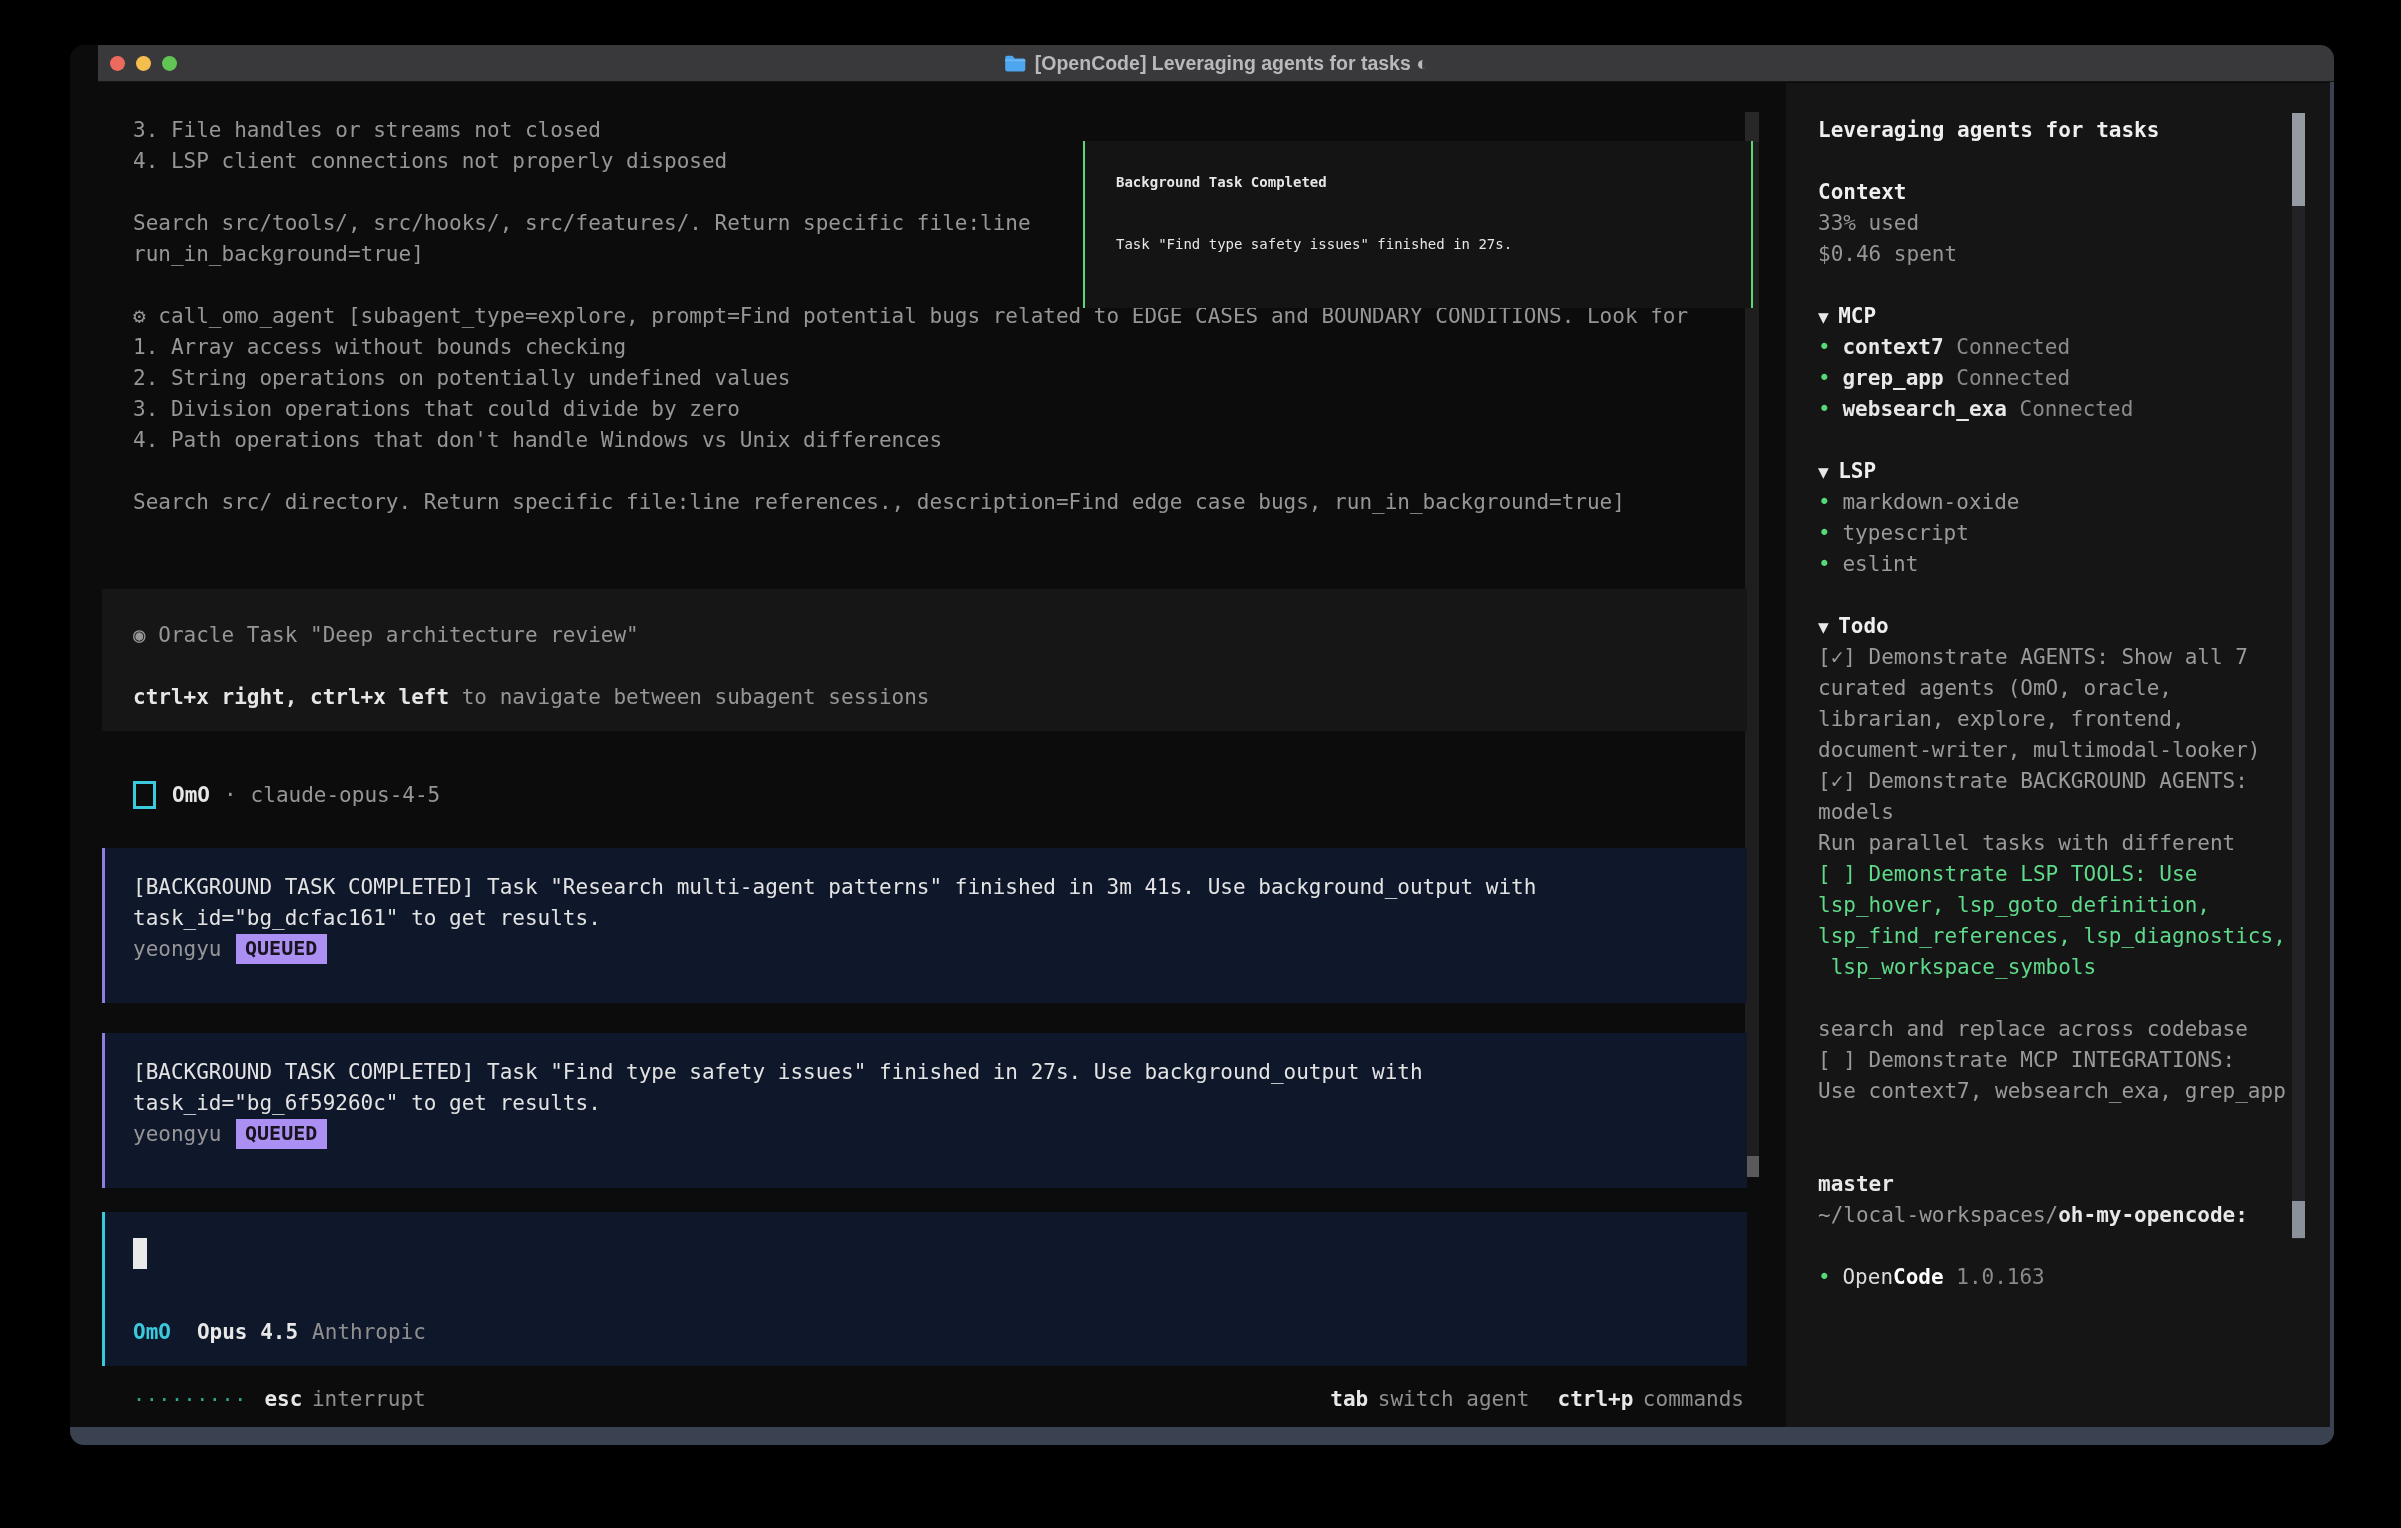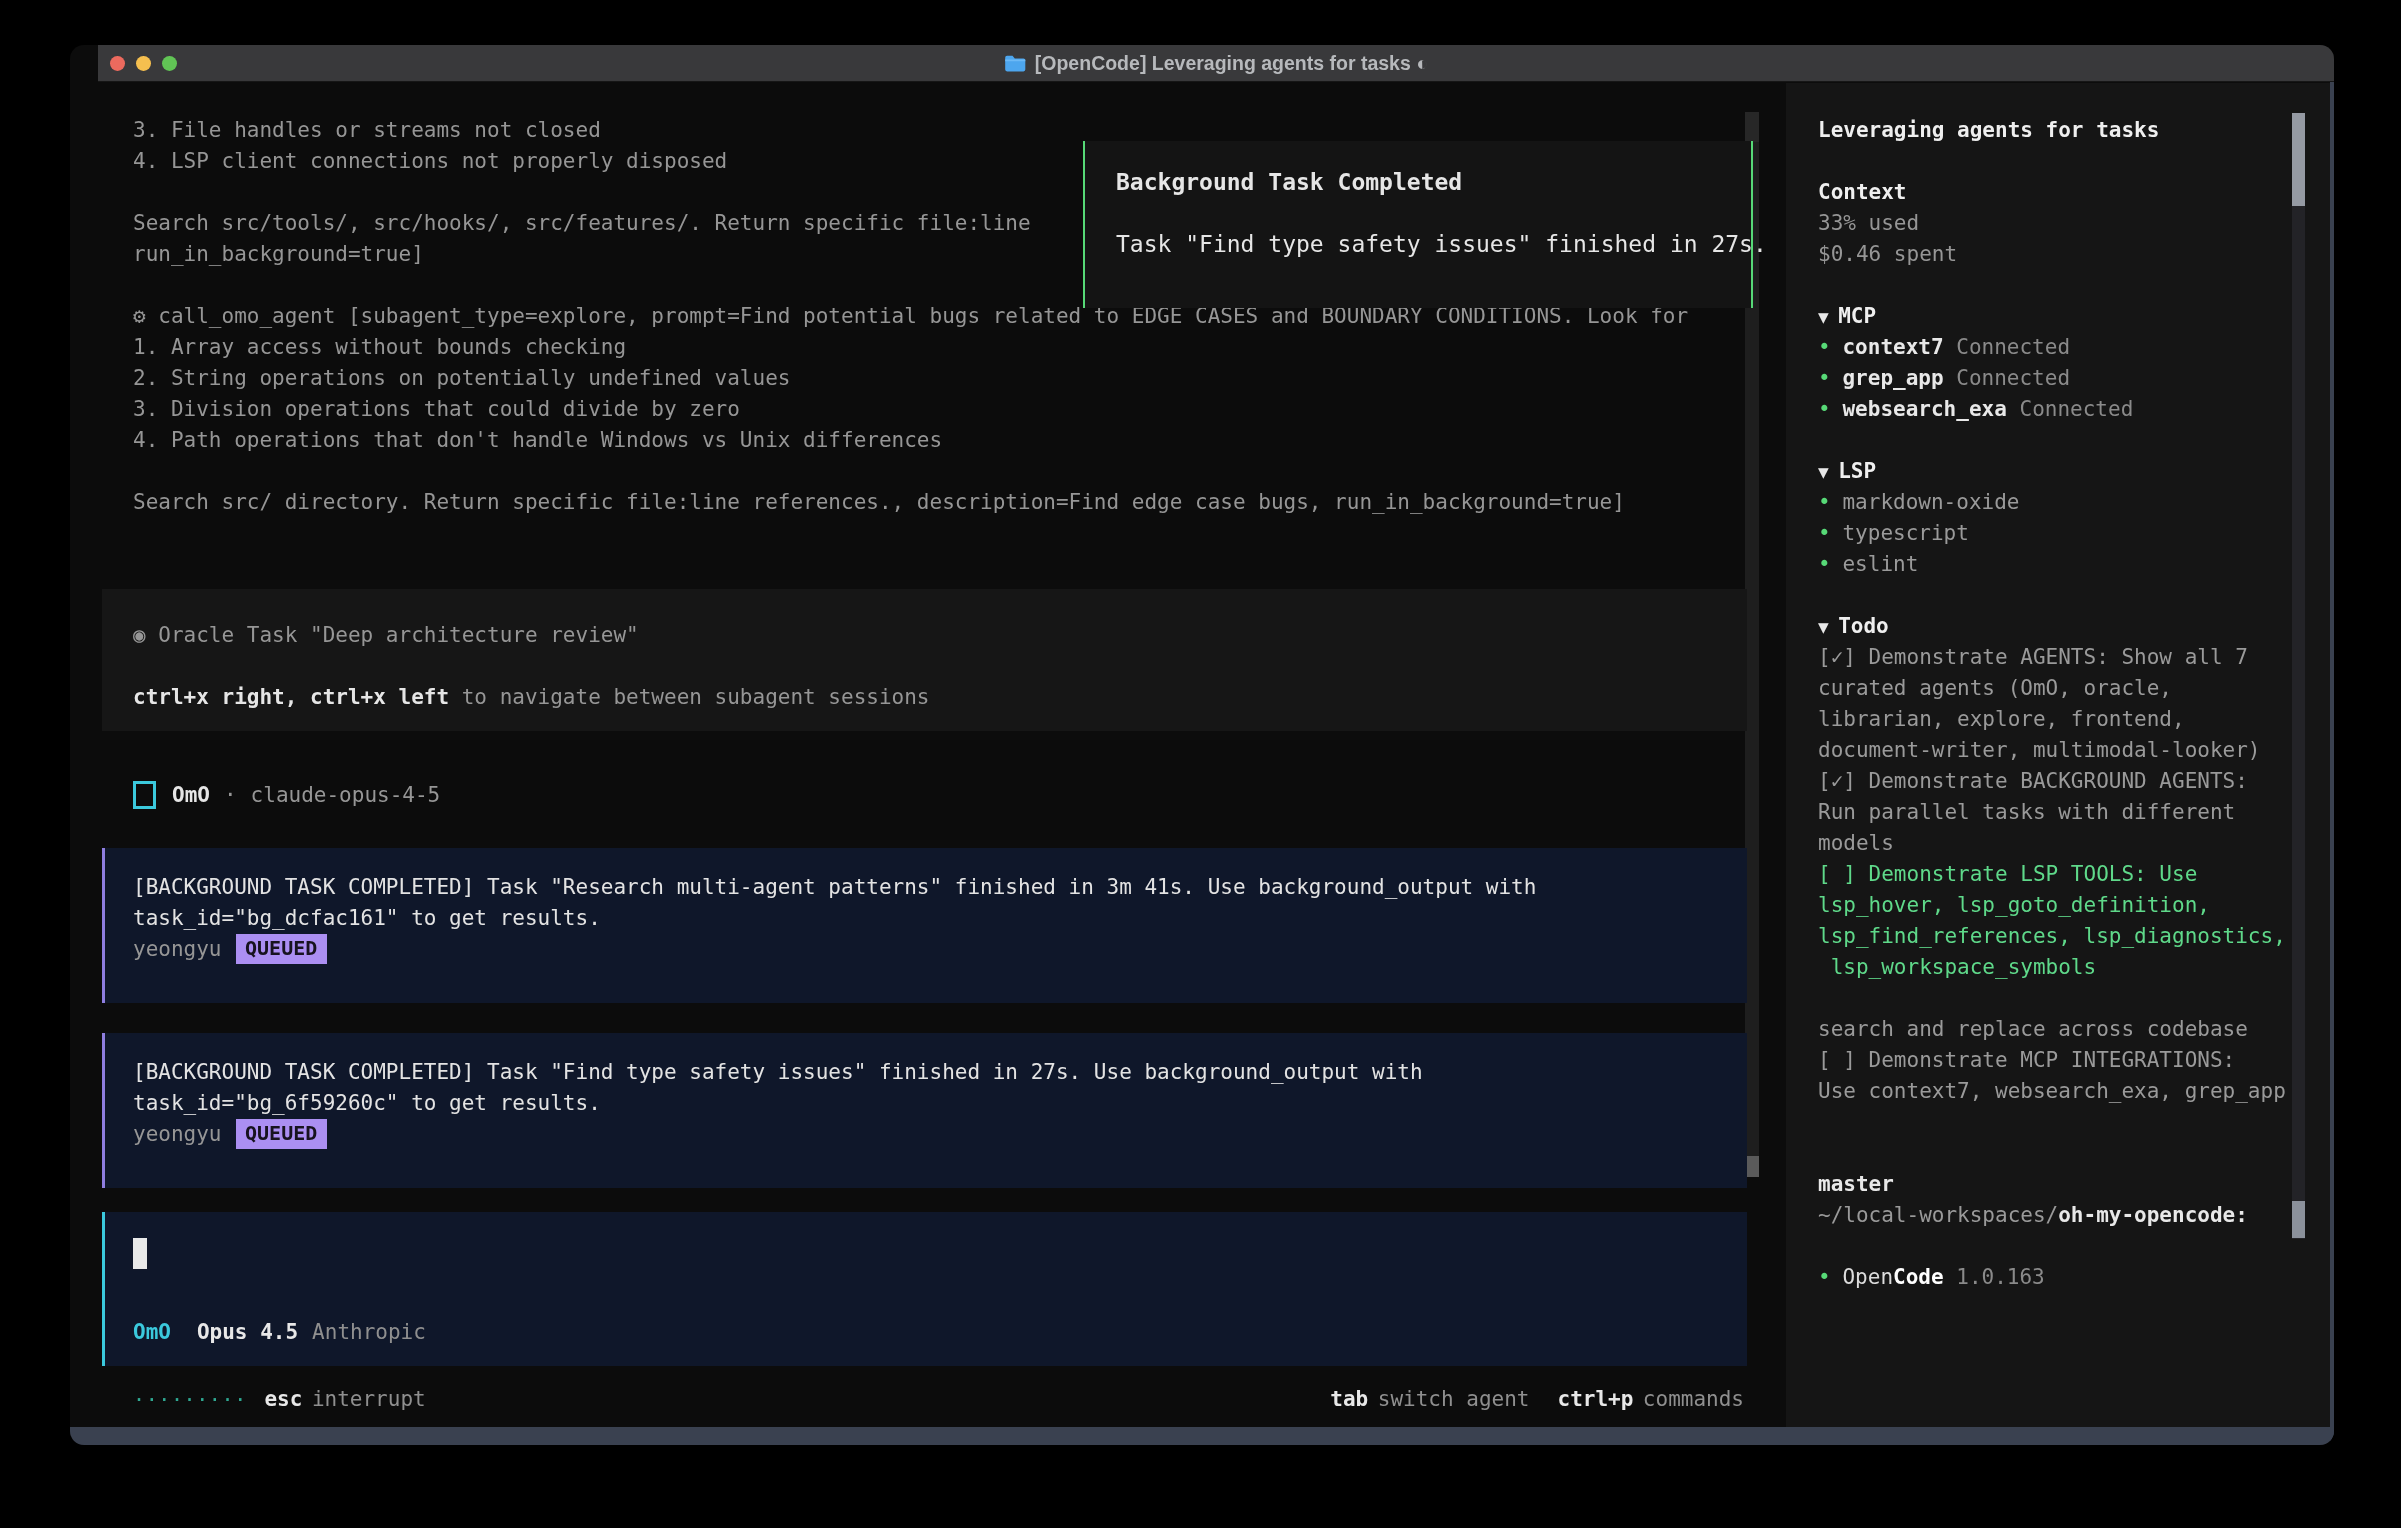--- a/index.html
+++ b/index.html
@@ -21,21 +21,21 @@
   .gray { color:#969696; } .white { color:#e6e6e6; } .bold { font-weight:bold; }
   .scrollback { position:absolute; left:63px; top:32px; right:23.6px; }
   .scrollback .line { color:#969696; }
 
   .main-scrollbar { position:absolute; left:1675px; top:29px; width:14px; height:1065px; background:#1e1e1e; }
   .main-scrollbar .cap { position:absolute; top:0; left:0; width:100%; height:29.5px; background:#272727; }
   .main-scrollbar .thumb { position:absolute; top:1044px; left:0; width:100%; height:21px; background:#5a5a5a; }
 
   .toast { position:absolute; left:1013px; top:58px; width:670px; height:167px; background:#141414;
     border-left:2.4px solid #57d977; border-right:2.4px solid #57d977; padding:26px 0 0 31px; z-index:5; }
-  .toast .line { font-size:23px; }
+  .toast .line { font-size:14px; }
 
   .oracle-box { position:absolute; left:32px; top:506px; width:1645px; height:142px;
     background:#161616; padding:31px 0 0 31px; }
 
   .agent-header { position:absolute; left:63px; top:694px; height:35px; display:flex;
     align-items:center; font-size:21px; }
   .omo-icon { display:inline-block; width:22.5px; height:28px; border:3px solid #3bc9dd;
     padding:3px; margin-right:16.5px; }
   .omo-icon .fill { width:100%; height:100%; background:#3bc9dd; }
 
@@ -215,22 +215,22 @@
       <div class="line"><span class="bullet">•</span><span class="dim-name">typescript</span></div>
       <div class="line"><span class="bullet">•</span><span class="dim-name">eslint</span></div>
       <div class="line"></div>
 
       <div class="line"><span class="tri">▼</span><span class="heading">Todo</span></div>
       <div class="line todo-done">[✓] Demonstrate AGENTS: Show all 7</div>
       <div class="line todo-done">curated agents (OmO, oracle,</div>
       <div class="line todo-done">librarian, explore, frontend,</div>
       <div class="line todo-done">document-writer, multimodal-looker)</div>
       <div class="line todo-done">[✓] Demonstrate BACKGROUND AGENTS:</div>
+      <div class="line todo-done">models</div>
       <div class="line todo-done">Run parallel tasks with different</div>
-      <div class="line todo-done">models</div>
       <div class="line todo-active">[ ] Demonstrate LSP TOOLS: Use</div>
       <div class="line todo-active">lsp_hover, lsp_goto_definition,</div>
       <div class="line todo-active">lsp_find_references, lsp_diagnostics,</div>
       <div class="line todo-active"> lsp_workspace_symbols</div>
       <div class="line"></div>
       <div class="line todo-pending">search and replace across codebase</div>
       <div class="line todo-pending">[ ] Demonstrate MCP INTEGRATIONS:</div>
       <div class="line todo-pending">Use context7, websearch_exa, grep_app</div>
       <div class="line"></div>
       <div class="line"></div>

